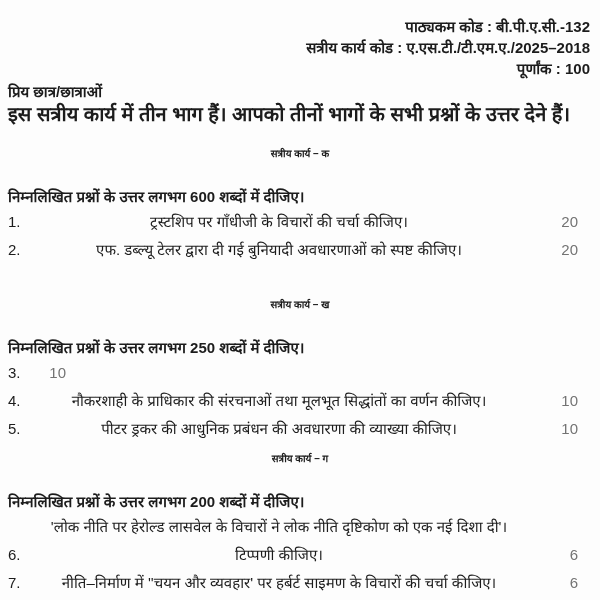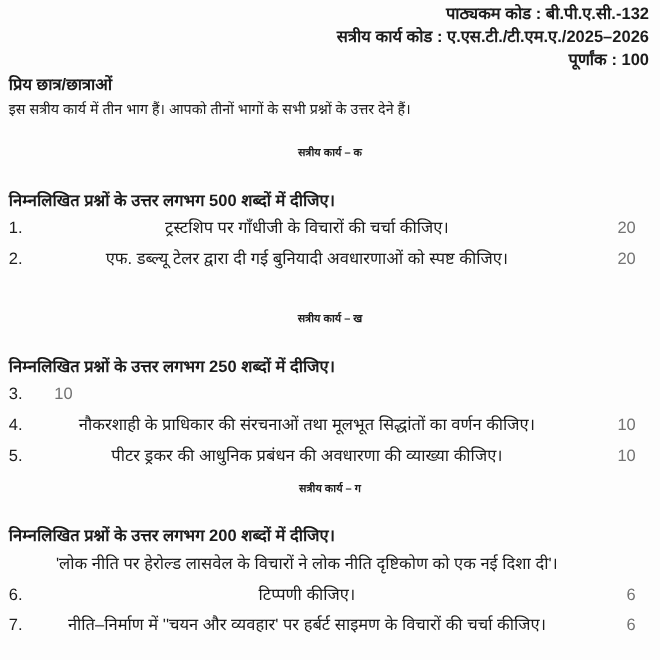--- a/index.html
+++ b/index.html
@@ -6,38 +6,38 @@
   .page {
     position: relative;
     width: 600px;
     height: 600px;
     margin: 0 auto;
     background: #fdfdfd;
     overflow: hidden;
     color: #1c1c1c;
     font-family: "Liberation Sans", "DejaVu Sans", sans-serif;
     box-sizing: border-box;
-    padding: 2px 8px 0 8px;
+    padding: 16px 8px 0 8px;
   }
   .header-block {
     text-align: right;
     font-weight: 700;
     font-size: 15px;
     line-height: 21px;
     padding-right: 2px;
   }
   .greeting-line {
     font-weight: 700;
     font-size: 15px;
     line-height: 22px;
     margin-top: 2px;
   }
   .intro-line {
-    font-weight: 400;
-    font-size: 13px;
+    font-weight: 700;
+    font-size: 20px;
     line-height: 22px;
   }
   .section-title {
     text-align: center;
     font-weight: 700;
     font-size: 10px;
     line-height: 22px;
   }
   .title-a { margin-top: 18px; }
   .title-b { margin-top: 30px; }
@@ -70,30 +70,30 @@
     color: #737373;
   }
 </style>
 </head>
 <body>
 
 <div class="page">
 
   <div class="header-block">
     <div>पाठ्यकम कोड : बी.पी.ए.सी.-132</div>
-    <div>सत्रीय कार्य कोड : ए.एस.टी./टी.एम.ए./2025–2026</div>
+    <div>सत्रीय कार्य कोड : ए.एस.टी./टी.एम.ए./2025–2018</div>
     <div>पूर्णांक : 100</div>
   </div>
 
   <div class="greeting-line">प्रिय छात्र/छात्राओं</div>
   <div class="intro-line">इस सत्रीय कार्य में तीन भाग हैं। आपको तीनों भागों के सभी प्रश्नों के उत्तर देने हैं।</div>
 
   <div>
     <div class="section-title title-a">सत्रीय कार्य – क</div>
-    <div class="instruction-line">निम्नलिखित प्रश्नों के उत्तर लगभग 500 शब्दों में दीजिए।</div>
+    <div class="instruction-line">निम्नलिखित प्रश्नों के उत्तर लगभग 600 शब्दों में दीजिए।</div>
 
     <div class="question-row">
       <span class="question-number">1.</span>
       <span class="question-text">ट्रस्टशिप पर गाँधीजी के विचारों की चर्चा कीजिए।</span>
       <span class="question-marks">20</span>
     </div>
     <div class="question-row">
       <span class="question-number">2.</span>
       <span class="question-text">एफ. डब्ल्यू टेलर द्वारा दी गई बुनियादी अवधारणाओं को स्पष्ट कीजिए।</span>
       <span class="question-marks">20</span>

